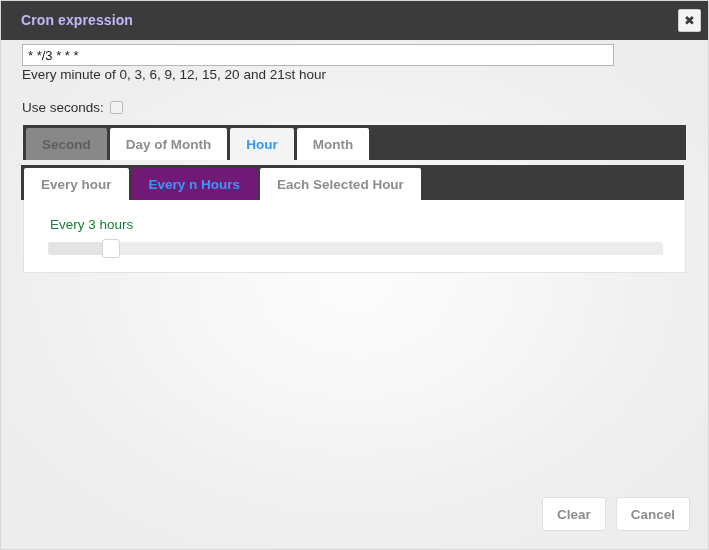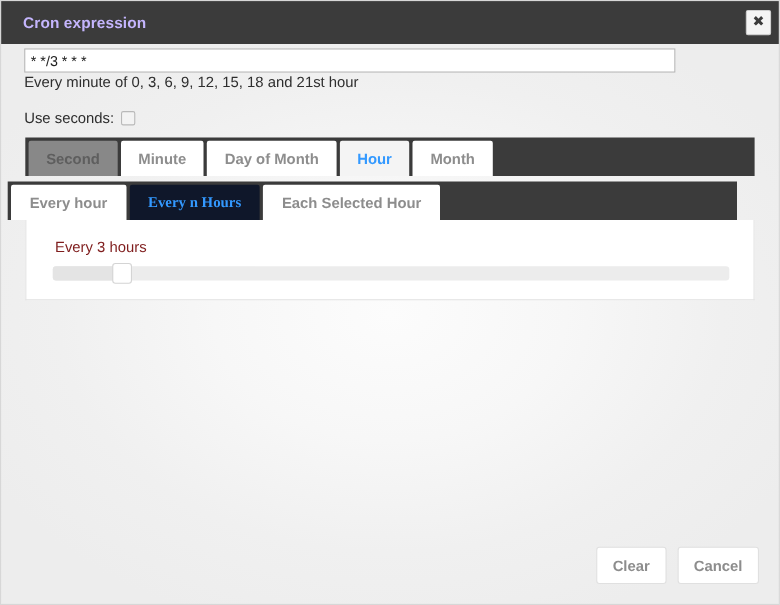--- a/index.html
+++ b/index.html
@@ -153,21 +153,21 @@
   }
   .tab.disabled {
     background: #888888;
     color: #5e5e5e;
     cursor: default;
   }
 
   
   #sub-tabstrip {
     position: absolute;
-    left: 6px;
+    left: 20px;
     top: 164px;
     width: 663px;
     height: 35px;
     background: #3b3b3b;
     box-sizing: border-box;
     display: flex;
     align-items: flex-start;
     padding: 3px 0 0 3px;
   }
   .subtab {
@@ -180,43 +180,42 @@
     font-size: 13.5px;
     font-weight: bold;
     background: #ffffff;
     color: #8d8d8d;
     margin-right: 3px;
     cursor: pointer;
     white-space: nowrap;
     border-radius: 2px 2px 0 0;
   }
   .subtab.active {
-    background: #0f172a;
+    background: #701a75;
     color: #3399ff;
-    font-family: Liberation Serif, serif;
   }
 
   
   #content-panel {
     position: absolute;
     left: 22px;
     top: 199px;
     width: 663px;
     height: 73px;
     background: #ffffff;
     border: 1px solid #e3e3e3;
     border-top: none;
     box-sizing: border-box;
   }
   #slider-caption {
     position: absolute;
     left: 26px;
     top: 17px;
     font-size: 13.5px;
-    color: #7f1d1d;
+    color: #15803d;
     white-space: nowrap;
   }
 
   
   #slider {
     position: absolute;
     left: 24px;
     top: 42px;
     width: 615px;
     height: 13px;
@@ -288,30 +287,29 @@
 
   <div id="titlebar">
     <span id="title-text">Cron expression</span>
     <div id="close-button">
       <span id="close-icon">✖</span>
     </div>
   </div>
 
   <input id="expr-input" type="text" value="* */3 * * *" style="">
 
-  <div id="expr-desc">Every minute of 0, 3, 6, 9, 12, 15, 18 and 21st hour</div>
+  <div id="expr-desc">Every minute of 0, 3, 6, 9, 12, 15, 20 and 21st hour</div>
 
   <div id="use-seconds-row">
     <span id="use-seconds-label">Use seconds:</span>
     <div id="use-seconds-checkbox"></div>
   </div>
 
   <div id="main-tabstrip">
       <div class="tab disabled">Second</div>
-      <div class="tab">Minute</div>
       <div class="tab">Day of Month</div>
       <div class="tab active">Hour</div>
       <div class="tab">Month</div>
     </div>
 
   <div id="sub-tabstrip">
       <div class="subtab">Every hour</div>
       <div class="subtab active">Every n Hours</div>
       <div class="subtab">Each Selected Hour</div>
     </div>

